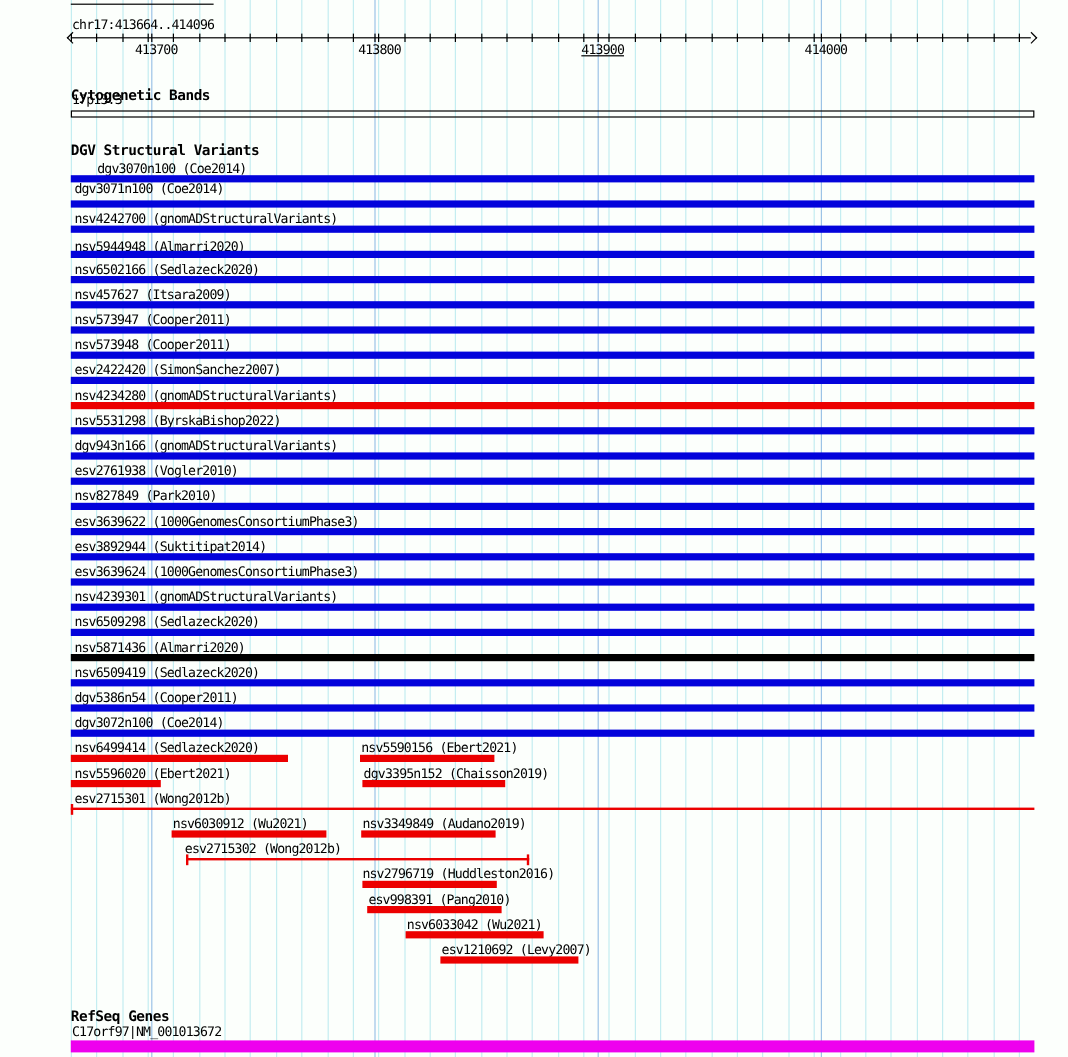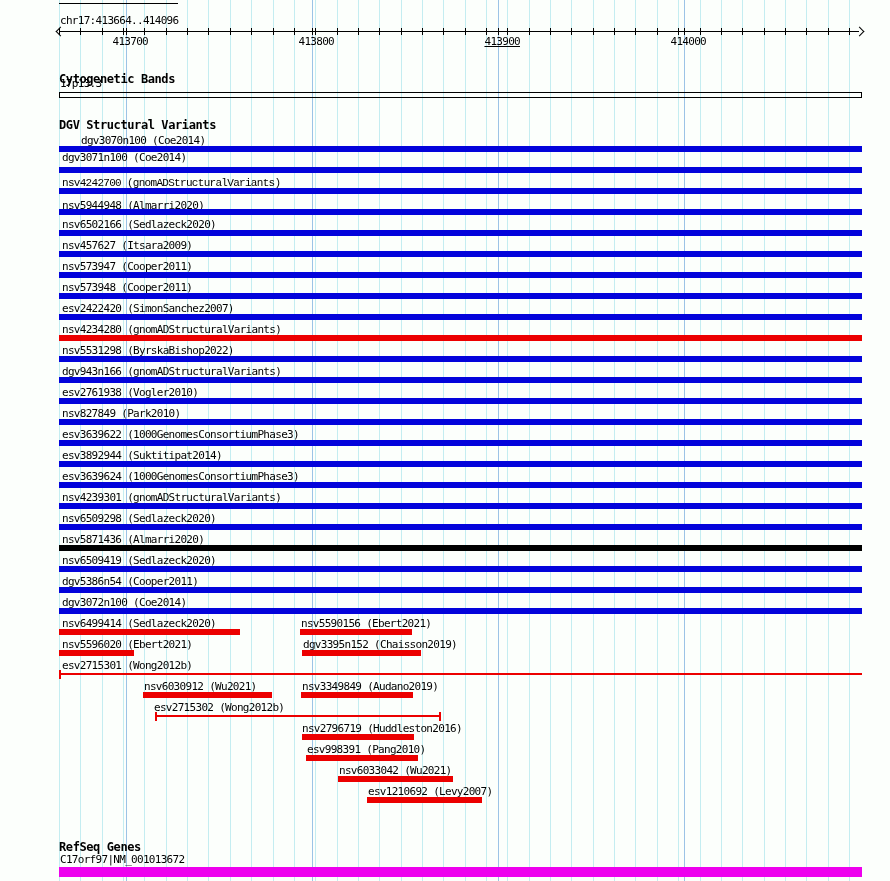--- a/index.html
+++ b/index.html
@@ -146,21 +146,21 @@
   <div class="section-header" style="left:59px;top:73px;">Cytogenetic Bands</div>
   <div class="label" style="left:60px;top:78px;">17p13.3</div>
   <div class="band-rect" style="left:59px;top:92px;width:801px;height:4px;"></div>
 
   <div class="section-header" style="left:59px;top:119px;">DGV Structural Variants</div>
   <div id="tracks">
       <div class="label" style="left: 62px; top: 135px; margin-left: 19px;">dgv3070n100 (Coe2014)</div>
       <div class="bar" style="left: 59px; top: 146px; width: 803px; background: rgb(3, 3, 219);"></div>
       <div class="label" style="left: 62px; top: 152px;">dgv3071n100 (Coe2014)</div>
       <div class="bar" style="left: 59px; top: 167px; width: 803px; background: rgb(3, 3, 219);"></div>
-      <div class="label" style="left: 62px; top: 177px; font-family: Liberation Mono, monospace;">nsv4242700 (gnomADStructuralVariants)</div>
+      <div class="label" style="left: 62px; top: 177px;">nsv4242700 (gnomADStructuralVariants)</div>
       <div class="bar" style="left: 59px; top: 188px; width: 803px; background: rgb(3, 3, 219);"></div>
       <div class="label" style="left: 62px; top: 200px;">nsv5944948 (Almarri2020)</div>
       <div class="bar" style="left: 59px; top: 209px; width: 803px; background: rgb(3, 3, 219);"></div>
       <div class="label" style="left: 62px; top: 219px;">nsv6502166 (Sedlazeck2020)</div>
       <div class="bar" style="left: 59px; top: 230px; width: 803px; background: rgb(3, 3, 219);"></div>
       <div class="label" style="left: 62px; top: 240px;">nsv457627 (Itsara2009)</div>
       <div class="bar" style="left: 59px; top: 251px; width: 803px; background: rgb(3, 3, 219);"></div>
       <div class="label" style="left: 62px; top: 261px;">nsv573947 (Cooper2011)</div>
       <div class="bar" style="left: 59px; top: 272px; width: 803px; background: rgb(3, 3, 219);"></div>
       <div class="label" style="left: 62px; top: 282px;">nsv573948 (Cooper2011)</div>

